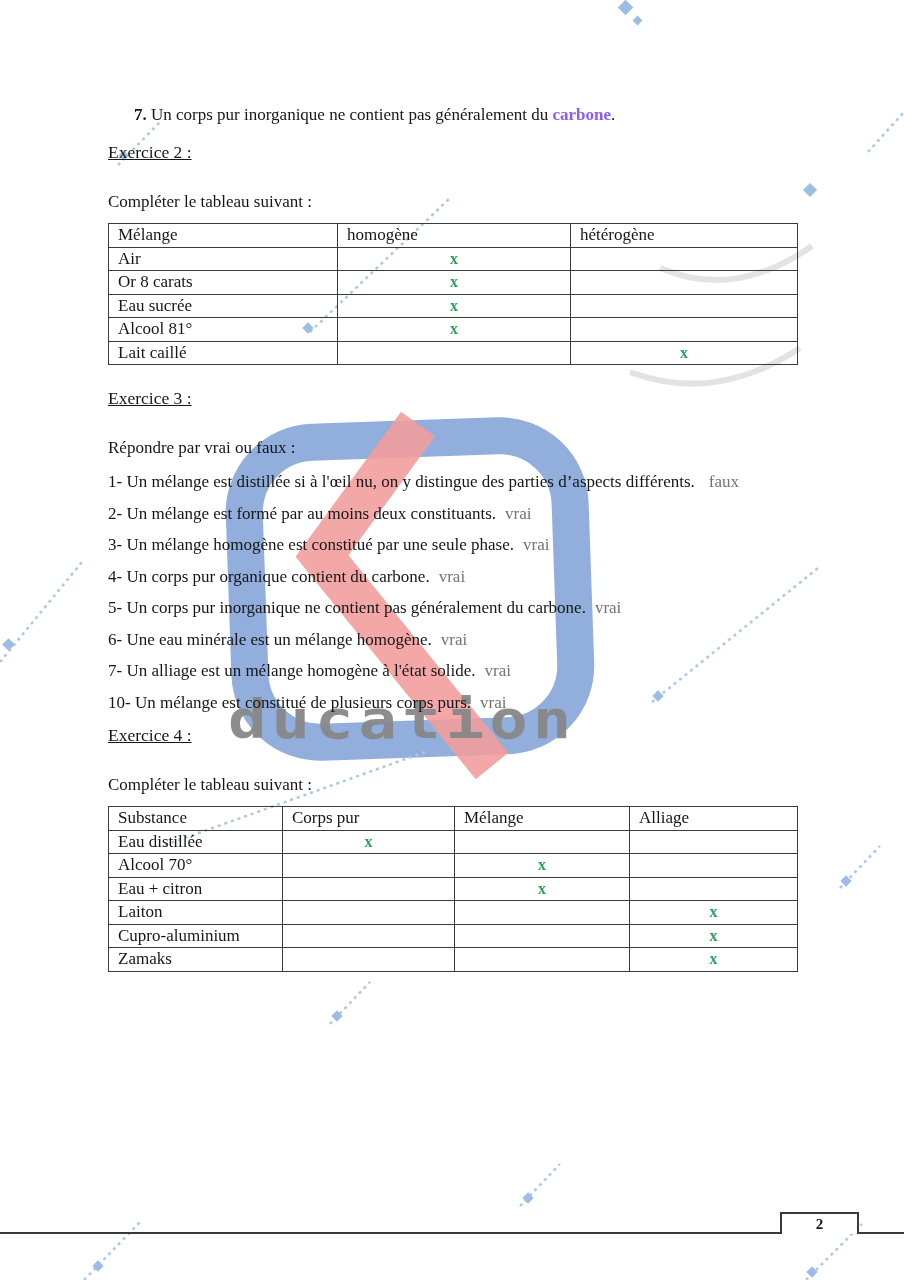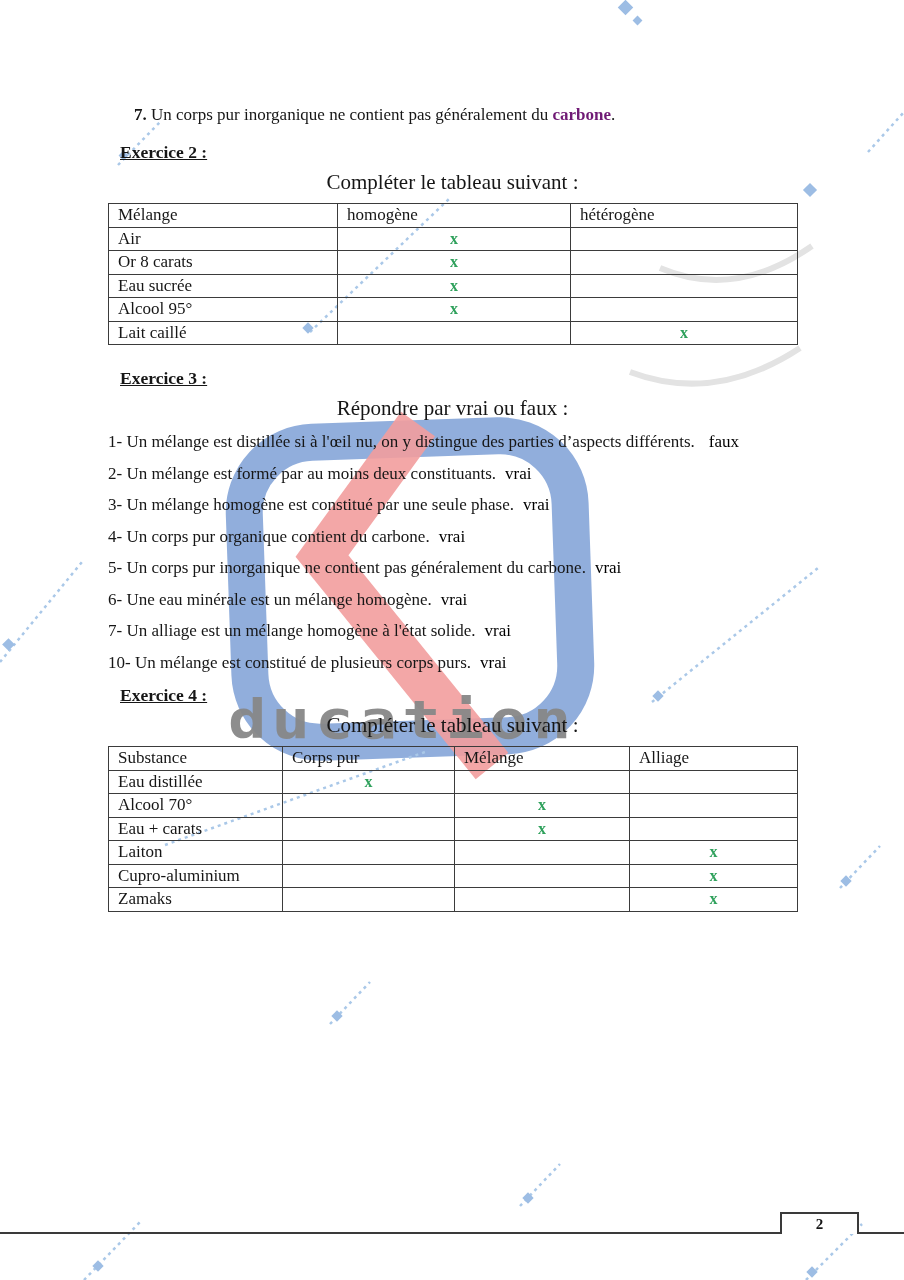--- a/index.html
+++ b/index.html
@@ -14,38 +14,38 @@
   .wm-text {
     position:absolute; left:228px; top:690px;
     font-family:"DejaVu Sans Mono",monospace; font-weight:bold;
     font-size:64px; letter-spacing:5px; color:rgba(135,135,135,0.95);
     transform:scaleY(0.82); transform-origin:top left; white-space:nowrap;
   }
   
   .content { position:absolute; left:108px; top:0; width:689px; z-index:2; }
   .intro { margin:104px 0 0 26px; font-size:17px; line-height:21px; }
   .intro b.num { font-weight:bold; }
-  .green-bold { color:#701a75; font-weight:bold; }
+  .green-bold { color:#8b5cf6; font-weight:bold; }
   .ex-title {
-    margin:17px 0 0 12px; font-size:17.5px; font-weight:bold;
+    margin:17px 0 0 0; font-size:17.5px; font-weight:normal;
     text-decoration:underline; line-height:20px;
   }
-  .instruction { margin:10px 0 0 0; font-size:21px; line-height:20px;text-align:center; }
+  .instruction { margin:30px 0 0 0; font-size:17px; line-height:20px; }
   table.tbl {
     border-collapse:collapse; margin-top:11px; width:689px;
     table-layout:fixed; font-size:17px;
   }
   table.tbl th, table.tbl td {
     border:1.5px solid #3b3b3b; height:22.5px; padding:0 0 0 9px;
     font-weight:normal; text-align:left; overflow:hidden; white-space:nowrap;
   }
   table.tbl td.mark { text-align:center; padding:0; color:#2fa15c; font-weight:bold; font-size:16px; }
   .qlist { margin:15px 0 0 0; }
   .qitem { margin:0 0 14.5px 0; font-size:17px; line-height:17px; white-space:nowrap; }
-  .answer { color:#000000; margin-left:9px; }
+  .answer { color:#737373; margin-left:9px; }
   .answer-wide { margin-left:14px; }
   
   .footer-line-main { position:absolute; left:0; top:1232px; width:781px; border-top:2px solid #3a3a3a; z-index:2; }
   .footer-line-right { position:absolute; left:855px; top:1232px; width:49px; border-top:2px solid #3a3a3a; z-index:2; }
   .page-box {
     position:absolute; left:780px; top:1212px; width:75px; height:20px;
     border:2px solid #3a3a3a; border-bottom:none; background:#ffffff;
     text-align:center; font-weight:bold; font-size:15px; line-height:20px; z-index:2;
   }
 </style>
@@ -128,21 +128,21 @@
             <td>Or 8 carats</td>
             <td class="mark">x</td>
             <td class="mark"></td>
           </tr>
         <tr>
             <td>Eau sucrée</td>
             <td class="mark">x</td>
             <td class="mark"></td>
           </tr>
         <tr>
-            <td>Alcool 95°</td>
+            <td>Alcool 81°</td>
             <td class="mark">x</td>
             <td class="mark"></td>
           </tr>
         <tr>
             <td>Lait caillé</td>
             <td class="mark"></td>
             <td class="mark">x</td>
           </tr>
       </tbody>
     </table>
@@ -186,21 +186,21 @@
             <td class="mark"></td>
             <td class="mark"></td>
           </tr>
         <tr>
             <td>Alcool 70°</td>
             <td class="mark"></td>
             <td class="mark">x</td>
             <td class="mark"></td>
           </tr>
         <tr>
-            <td>Eau + carats</td>
+            <td>Eau + citron</td>
             <td class="mark"></td>
             <td class="mark">x</td>
             <td class="mark"></td>
           </tr>
         <tr>
             <td>Laiton</td>
             <td class="mark"></td>
             <td class="mark"></td>
             <td class="mark">x</td>
           </tr>

